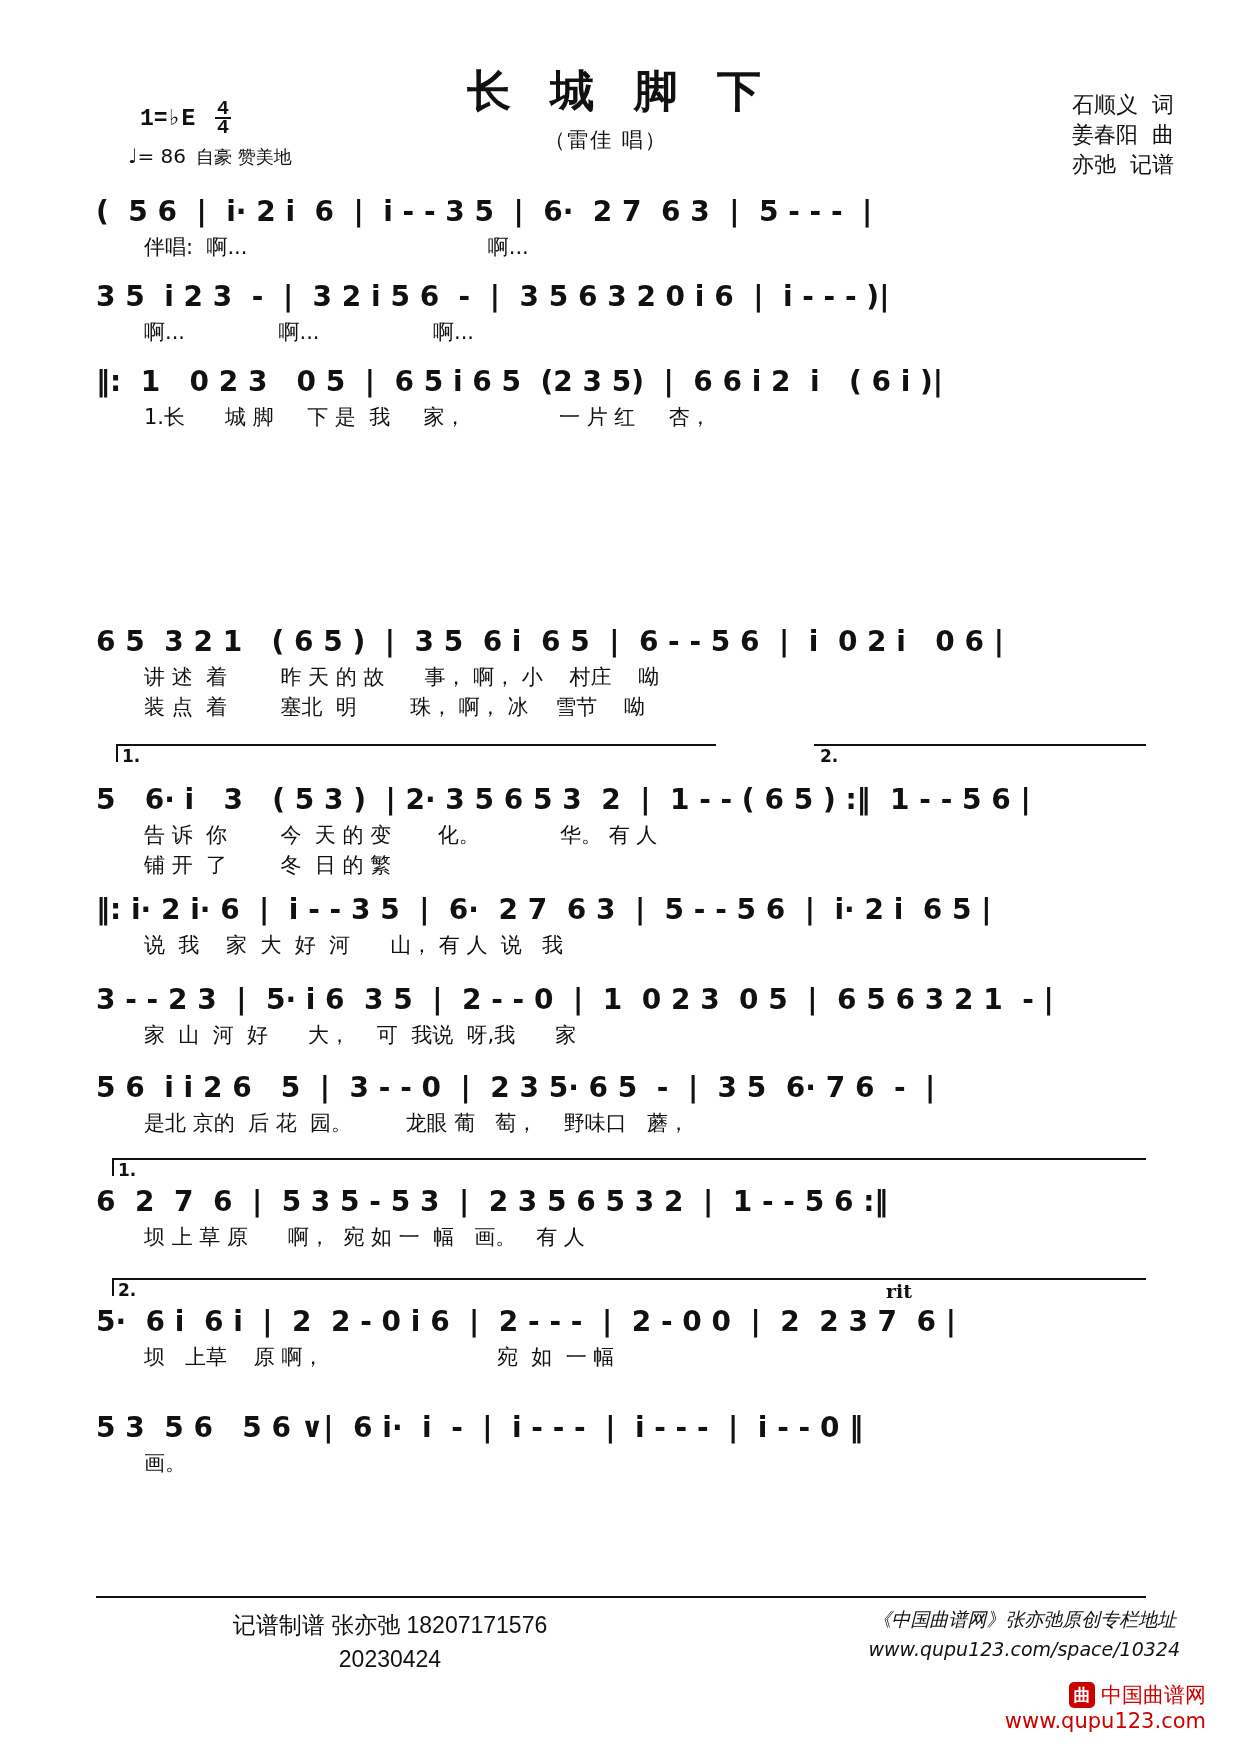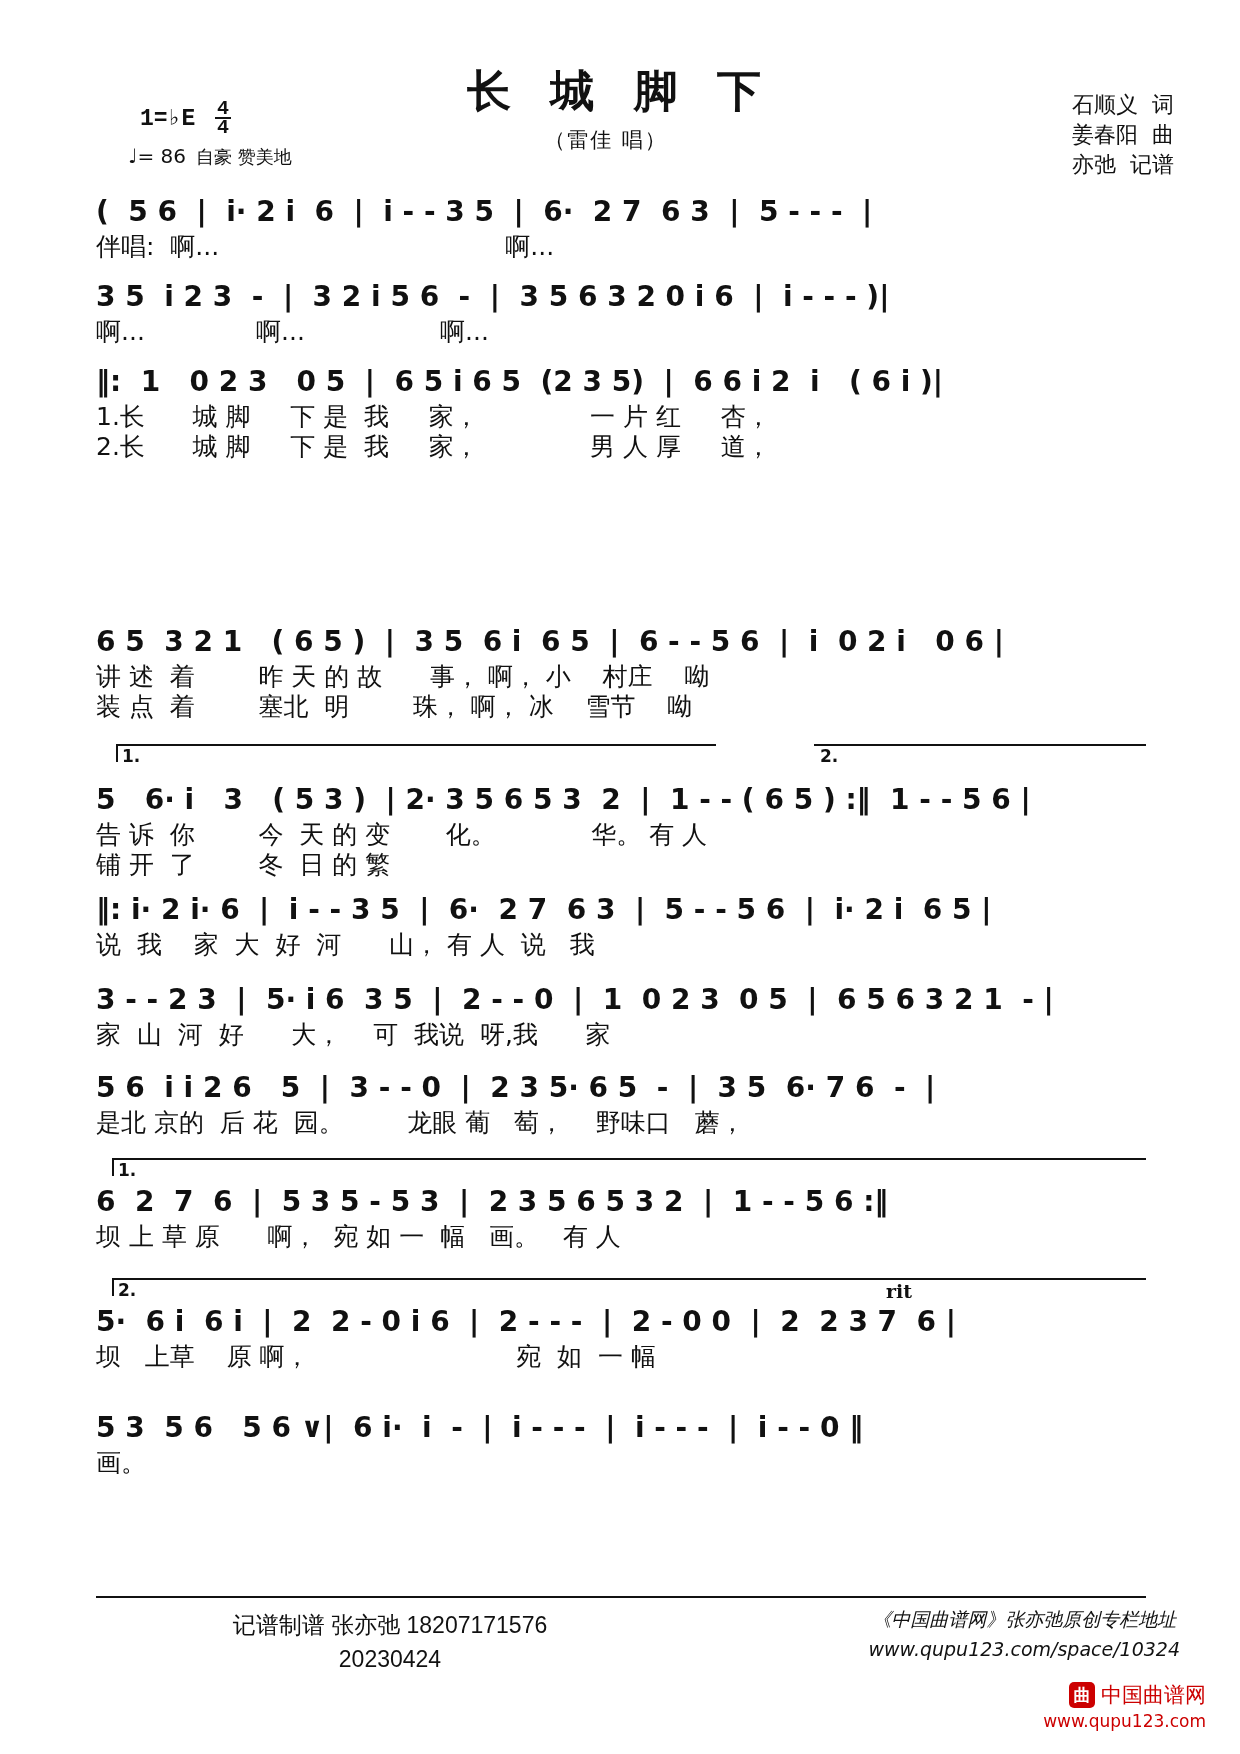--- a/index.html
+++ b/index.html
@@ -43,21 +43,21 @@
   
   .sys{position:absolute;left:96px;width:1050px;}
   .notes{
     font-family:"DejaVu Sans", sans-serif;
     font-size:28px;font-weight:bold;letter-spacing:0px;
     white-space:pre;
     line-height:40px;
   }
   .lyric{
     font-family:"DejaVu Sans", sans-serif;
-    font-size:25px;white-space:pre;line-height:30px;letter-spacing:0px;
+    font-size:21px;white-space:pre;line-height:30px;letter-spacing:0px;margin-left:48px;
   }
   .tag{font-family:"DejaVu Sans", sans-serif;font-size:17px;font-weight:bold;}
   .rit{font-family:"DejaVu Serif", serif;font-size:19px;font-weight:bold;font-style:normal;}
 
   .bracket{position:absolute;border-left:2px solid #111;border-top:2px solid #111;height:16px;}
   .hline{position:absolute;border-top:2px solid #111;}
 
   
   .footdiv{position:absolute;left:96px;top:1596px;width:1050px;border-top:2px solid #111;}
   .footleft{
@@ -72,21 +72,21 @@
   .logo{
     position:absolute;right:34px;bottom:22px;
     font-family:"DejaVu Sans", sans-serif;font-size:19px;color:#c00;
     text-align:right;line-height:22px;
   }
   .logo .badge{
     display:inline-block;width:26px;height:26px;border-radius:5px;background:#c00;color:#fff;
     text-align:center;line-height:26px;font-weight:bold;font-size:17px;margin-right:6px;vertical-align:middle;
   }
   .logo .cn{font-size:21px;color:#c00;vertical-align:middle;}
-  .logo .url{color:#c00;font-size:17px;display:block;margin-top:2px;}
+  .logo .url{color:#c00;font-size:21px;display:block;margin-top:2px;}
 </style>
 </head>
 <body>
 
 <div class="page">
 
   <div class="title">长 城 脚 下</div>
   <div class="subtitle">（雷佳 唱）</div>
 
   <div class="keyblock">
@@ -112,21 +112,20 @@
   </div>
 
   <div class="sys" style="top:277px">
     <div class="notes">3 5  i 2 3  -  |  3 2 i 5 6  -  |  3 5 6 3 2 0 i 6  |  i - - - )|</div>
     <div class="lyric">啊...              啊...                 啊...</div>
   </div>
 
   <div class="sys" style="top:362px">
     <div class="notes">‖:  1   0 2 3   0 5  |  6 5 i 6 5  (2 3 5)  |  6 6 i 2  i   ( 6 i )|</div>
     <div class="lyric">1.长      城 脚     下 是  我     家，              一 片 红     杏，</div>
-    <div class="lyric">2.长      城 脚     下 是  我     家，              男 人 厚     道，</div>
   </div>
 
 
   <div class="sys" style="top:622px">
     <div class="notes">6 5  3 2 1   ( 6 5 )  |  3 5  6 i  6 5  |  6 - - 5 6  |  i  0 2 i   0 6 |</div>
     <div class="lyric">讲 述  着        昨 天 的 故      事， 啊， 小    村庄    呦</div>
     <div class="lyric">装 点  着        塞北  明        珠， 啊， 冰    雪节    呦</div>
   </div>
 
   <div class="sys" style="top:744px">

